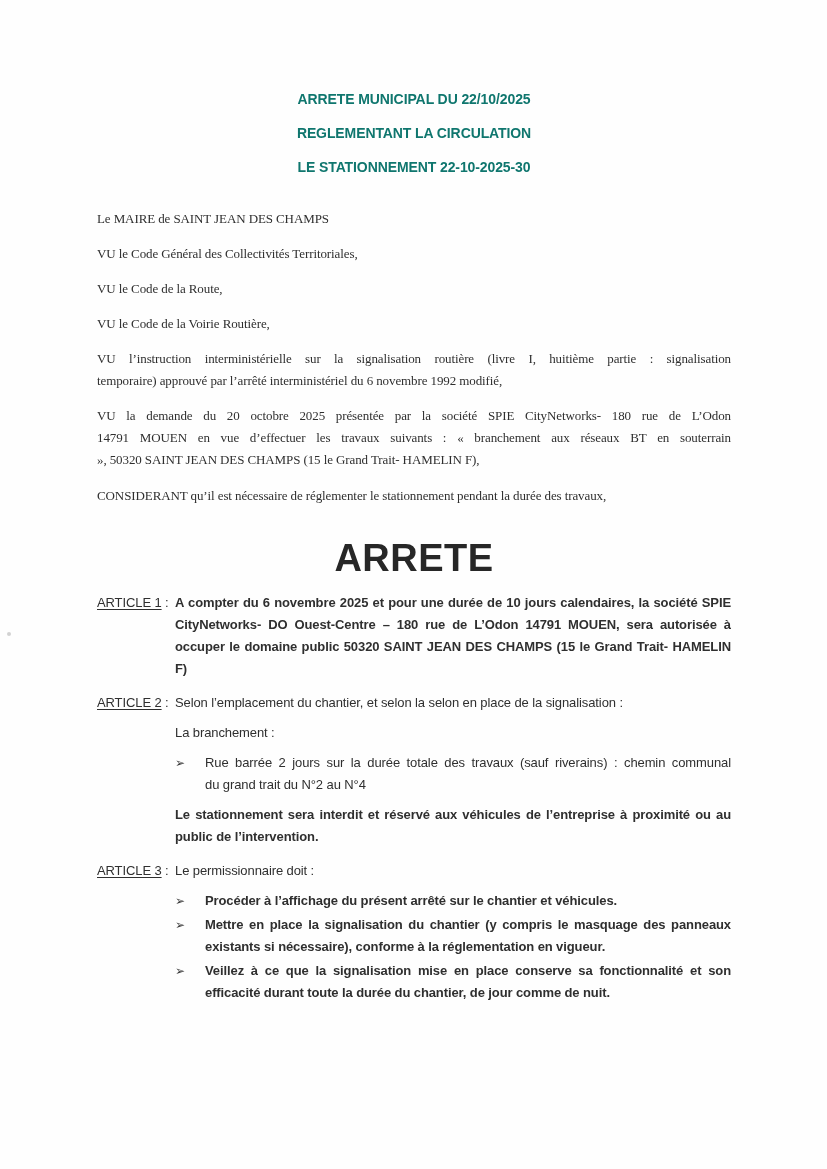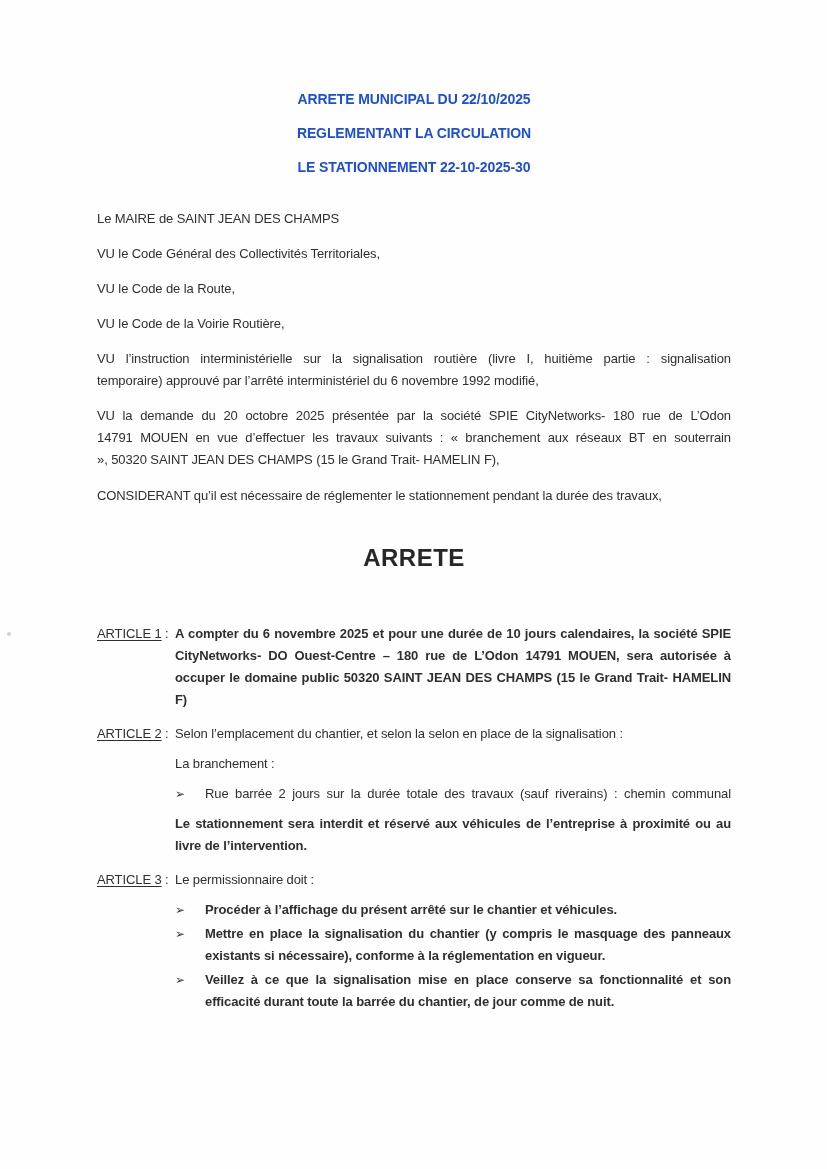--- a/index.html
+++ b/index.html
@@ -11,32 +11,32 @@
     background: #fefefe;
     overflow: hidden;
     font-family: "Liberation Sans", "DejaVu Sans", sans-serif;
     font-size: 13px;
     line-height: 22px;
     letter-spacing: -0.1px;
     color: #2f2f2f;
     padding: 88px 96px 0 97px;
   }
   
-  .title-block { text-align: center; font-weight: bold; color: #1d4ed8; font-size: 14px; }
+  .title-block { text-align: center; font-weight: bold; color: #0f766e; font-size: 14px; }
   .title-line { line-height: 22px; margin-bottom: 12px; }
   
   .preamble { margin-top: 30px; }
-  .para { margin: 13px 0 12px 0; }
+  .para { margin: 13px 0 12px 0; font-family: Liberation Serif, serif; }
   .para.extra-gap { margin-top: 14px; }
   .line { text-align: left; }
   .line.jl { text-align: justify; text-align-last: justify; }
   
   .decree-heading {
-    text-align: center; font-weight: bold; font-size: 24px; line-height: 34px;
-    letter-spacing: 0.5px; color: #272727; margin: 34px 0 48px 0;
+    text-align: center; font-weight: bold; font-size: 38px; line-height: 34px;
+    letter-spacing: 0.5px; color: #272727; margin: 34px 0 17px 0;
   }
   
   .article { display: flex; margin-bottom: 12px; justify-content: flex-end; }
   .article-label { flex: 0 0 78px; white-space: nowrap; }
   .article-label .ul { text-decoration: underline; text-underline-offset: 2px; }
   .article-content { flex: 1 1 auto; min-width: 0; }
   .block { margin-bottom: 8px; }
   .block:last-child { margin-bottom: 0; font-weight: bold; }
   .bullet-item { display: flex; margin-bottom: 2px; }
   .bullet-arrow { flex: 0 0 30px; font-size: 12px; color: #3a3a3a; line-height: 22px; }
@@ -105,26 +105,27 @@
             <div class="line">Selon l’emplacement du chantier, et selon la selon en place de la signalisation :</div>
           </div>
           <div class="block">
             <div class="line">La branchement :</div>
           </div>
           <div class="block bullets">
             <div class="bullet-item">
               <span class="bullet-arrow">➢</span>
               <div class="bullet-text">
                 <div class="line jl">Rue barrée 2 jours sur la durée totale des travaux (sauf riverains) : chemin communal</div>
+                <div class="line">du grand trait du N°2 au N°4</div>
               </div>
             </div>
           </div>
           <div class="block">
             <div class="line jl">Le stationnement sera interdit et réservé aux véhicules de l’entreprise à proximité ou au</div>
-            <div class="line">livre de l’intervention.</div>
+            <div class="line">public de l’intervention.</div>
           </div>
         </div>
       </div>
       <div class="article">
         <div class="article-label"><span class="ul">ARTICLE 3</span><span class="sep"> :</span></div>
         <div class="article-content">
           <div class="block">
             <div class="line">Le permissionnaire doit :</div>
           </div>
           <div class="block bullets">
@@ -138,20 +139,20 @@
               <span class="bullet-arrow">➢</span>
               <div class="bullet-text">
                 <div class="line jl">Mettre en place la signalisation du chantier (y compris le masquage des panneaux</div>
                 <div class="line">existants si nécessaire), conforme à la réglementation en vigueur.</div>
               </div>
             </div>
             <div class="bullet-item">
               <span class="bullet-arrow">➢</span>
               <div class="bullet-text">
                 <div class="line jl">Veillez à ce que la signalisation mise en place conserve sa fonctionnalité et son</div>
-                <div class="line">efficacité durant toute la barrée du chantier, de jour comme de nuit.</div>
+                <div class="line">efficacité durant toute la durée du chantier, de jour comme de nuit.</div>
               </div>
             </div>
           </div>
         </div>
       </div>
     </div>
 </div>
 
 </body></html>

